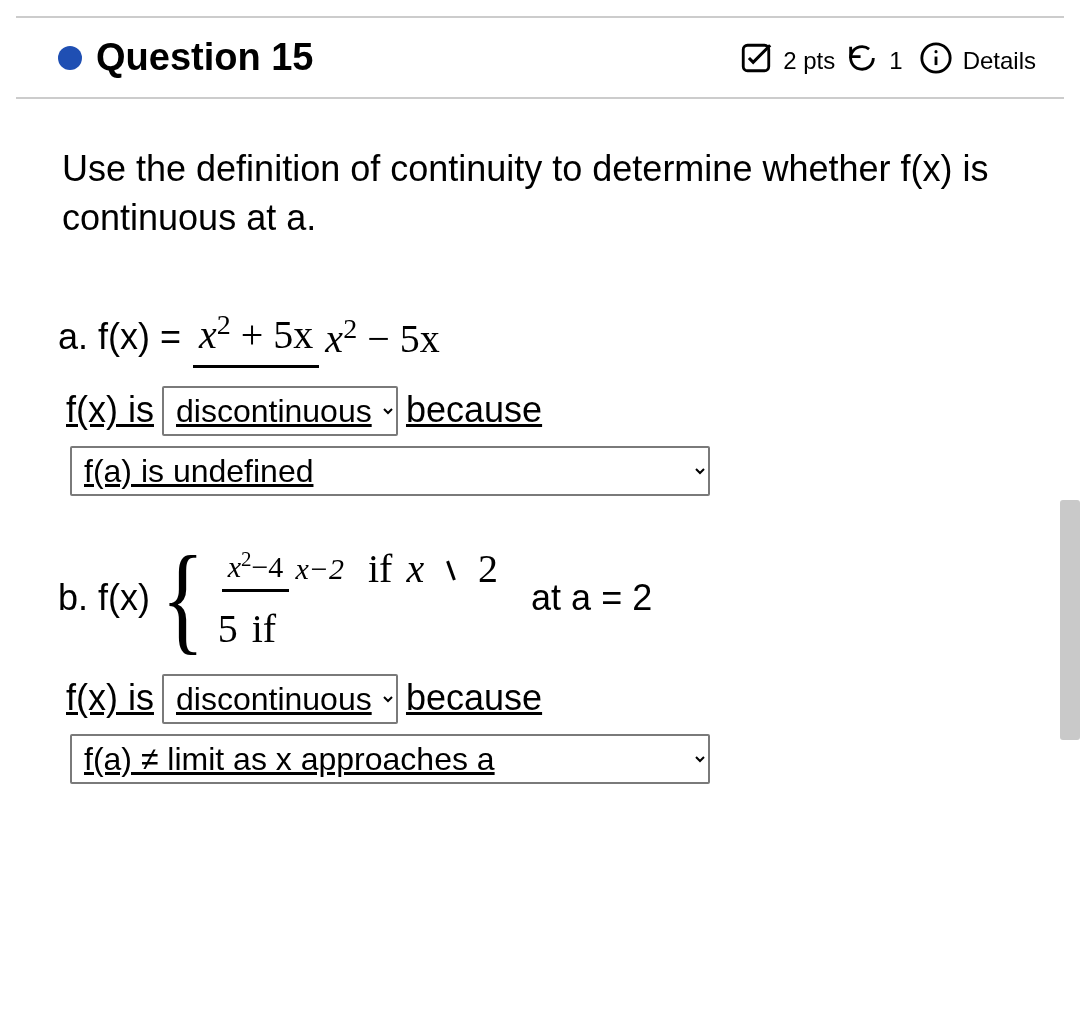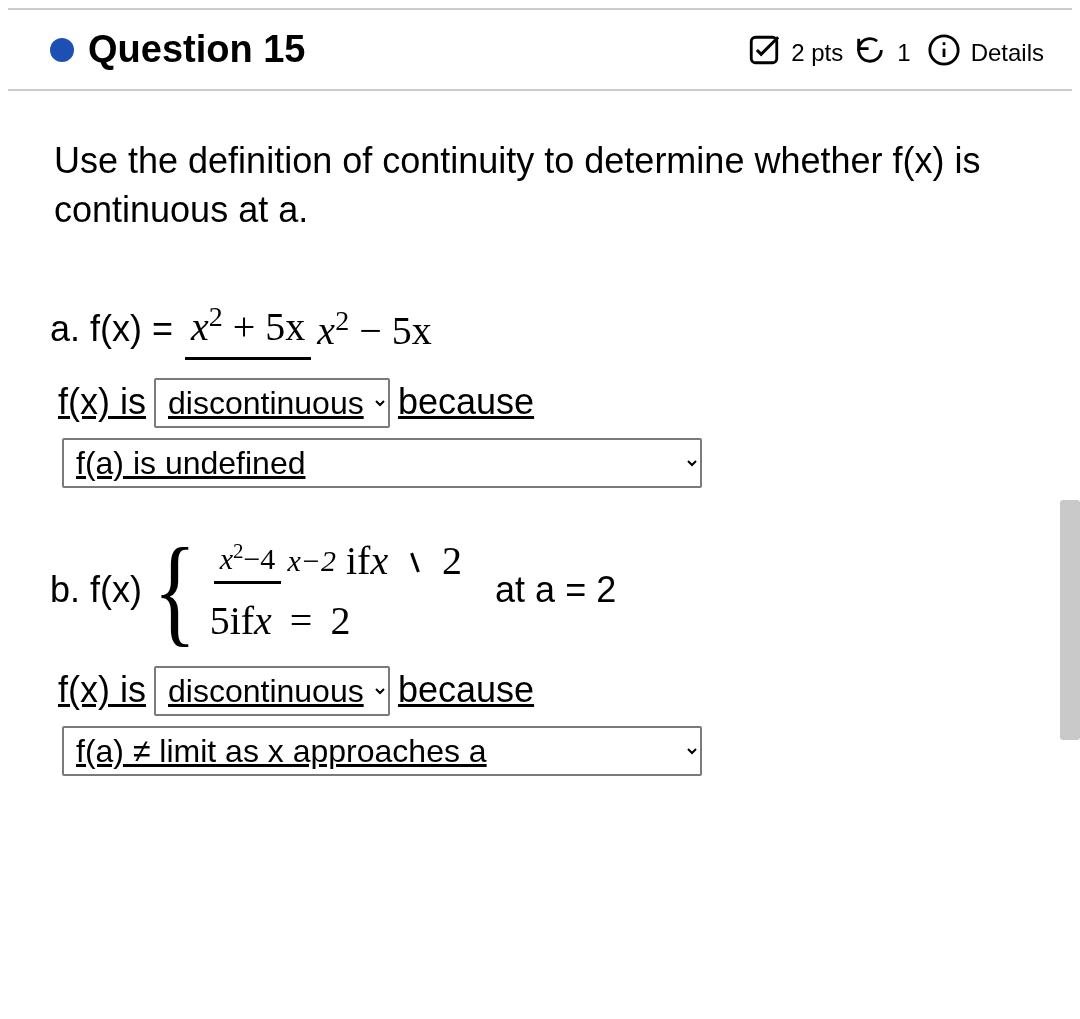--- a/index.html
+++ b/index.html
@@ -6,21 +6,21 @@
   html, body {
     margin: 0;
     padding: 0;
     width: 1080px;
     font-family: Arial, Helvetica, sans-serif;
     color: #000;
     background: #fff;
   }
   .page {
     width: 1080px;
-    padding: 8px;
+    padding: 16px;
     position: relative;
   }
   .header {
     display: flex;
     align-items: center;
     justify-content: space-between;
     border-top: 2px solid #ccc;
     border-bottom: 2px solid #ccc;
     padding: 18px 28px 18px 42px;
   }
@@ -108,21 +108,21 @@
     font-size: 120px;
     line-height: 0.85;
     margin-right: 6px;
     transform: scaleX(0.75);
   }
   .cases {
     display: inline-flex;
     flex-direction: column;
     gap: 6px;
   }
-  .caseRow { display: flex; align-items: center; }
+  .caseRow { display: flex; align-items: center; gap: 14px; }
   .small-frac .num, .small-frac .den { font-size: 30px; }
   .small-frac { margin: 0 4px; }
   .scrollbar {
     position: absolute;
     right: 0;
     top: 500px;
     width: 20px;
     height: 240px;
     background: #c9c9c9;
     border-radius: 3px;
@@ -217,25 +217,20 @@
             <span class="mathrm big">if</span>
             <span class="big">
               <span class="mathit">x</span>
               <span class="mathrm" style="margin:0 6px;"><span class="neq" style="color:transparent;">≠</span></span>
               <span class="mathrm">2</span>
             </span>
           </span>
           <span class="caseRow cm big">
             <span class="mathrm">5</span>
             <span class="mathrm">if</span>
-            <span>
-              <span class="mathit">x</span>
-              <span class="mathrm" style="margin:0 8px;">=</span>
-              <span class="mathrm">2</span>
-            </span>
           </span>
         </span>
       </span>
       <span style="margin-left:29px;"> at a = 2</span>
     </div>
 
     <div class="answer-block" style="margin-bottom:10px;">
       <div class="row">
         <span>f(x) is </span>
         <select class="answer" id="selB1"><option>continuous</option><option selected="">discontinuous</option></select>

